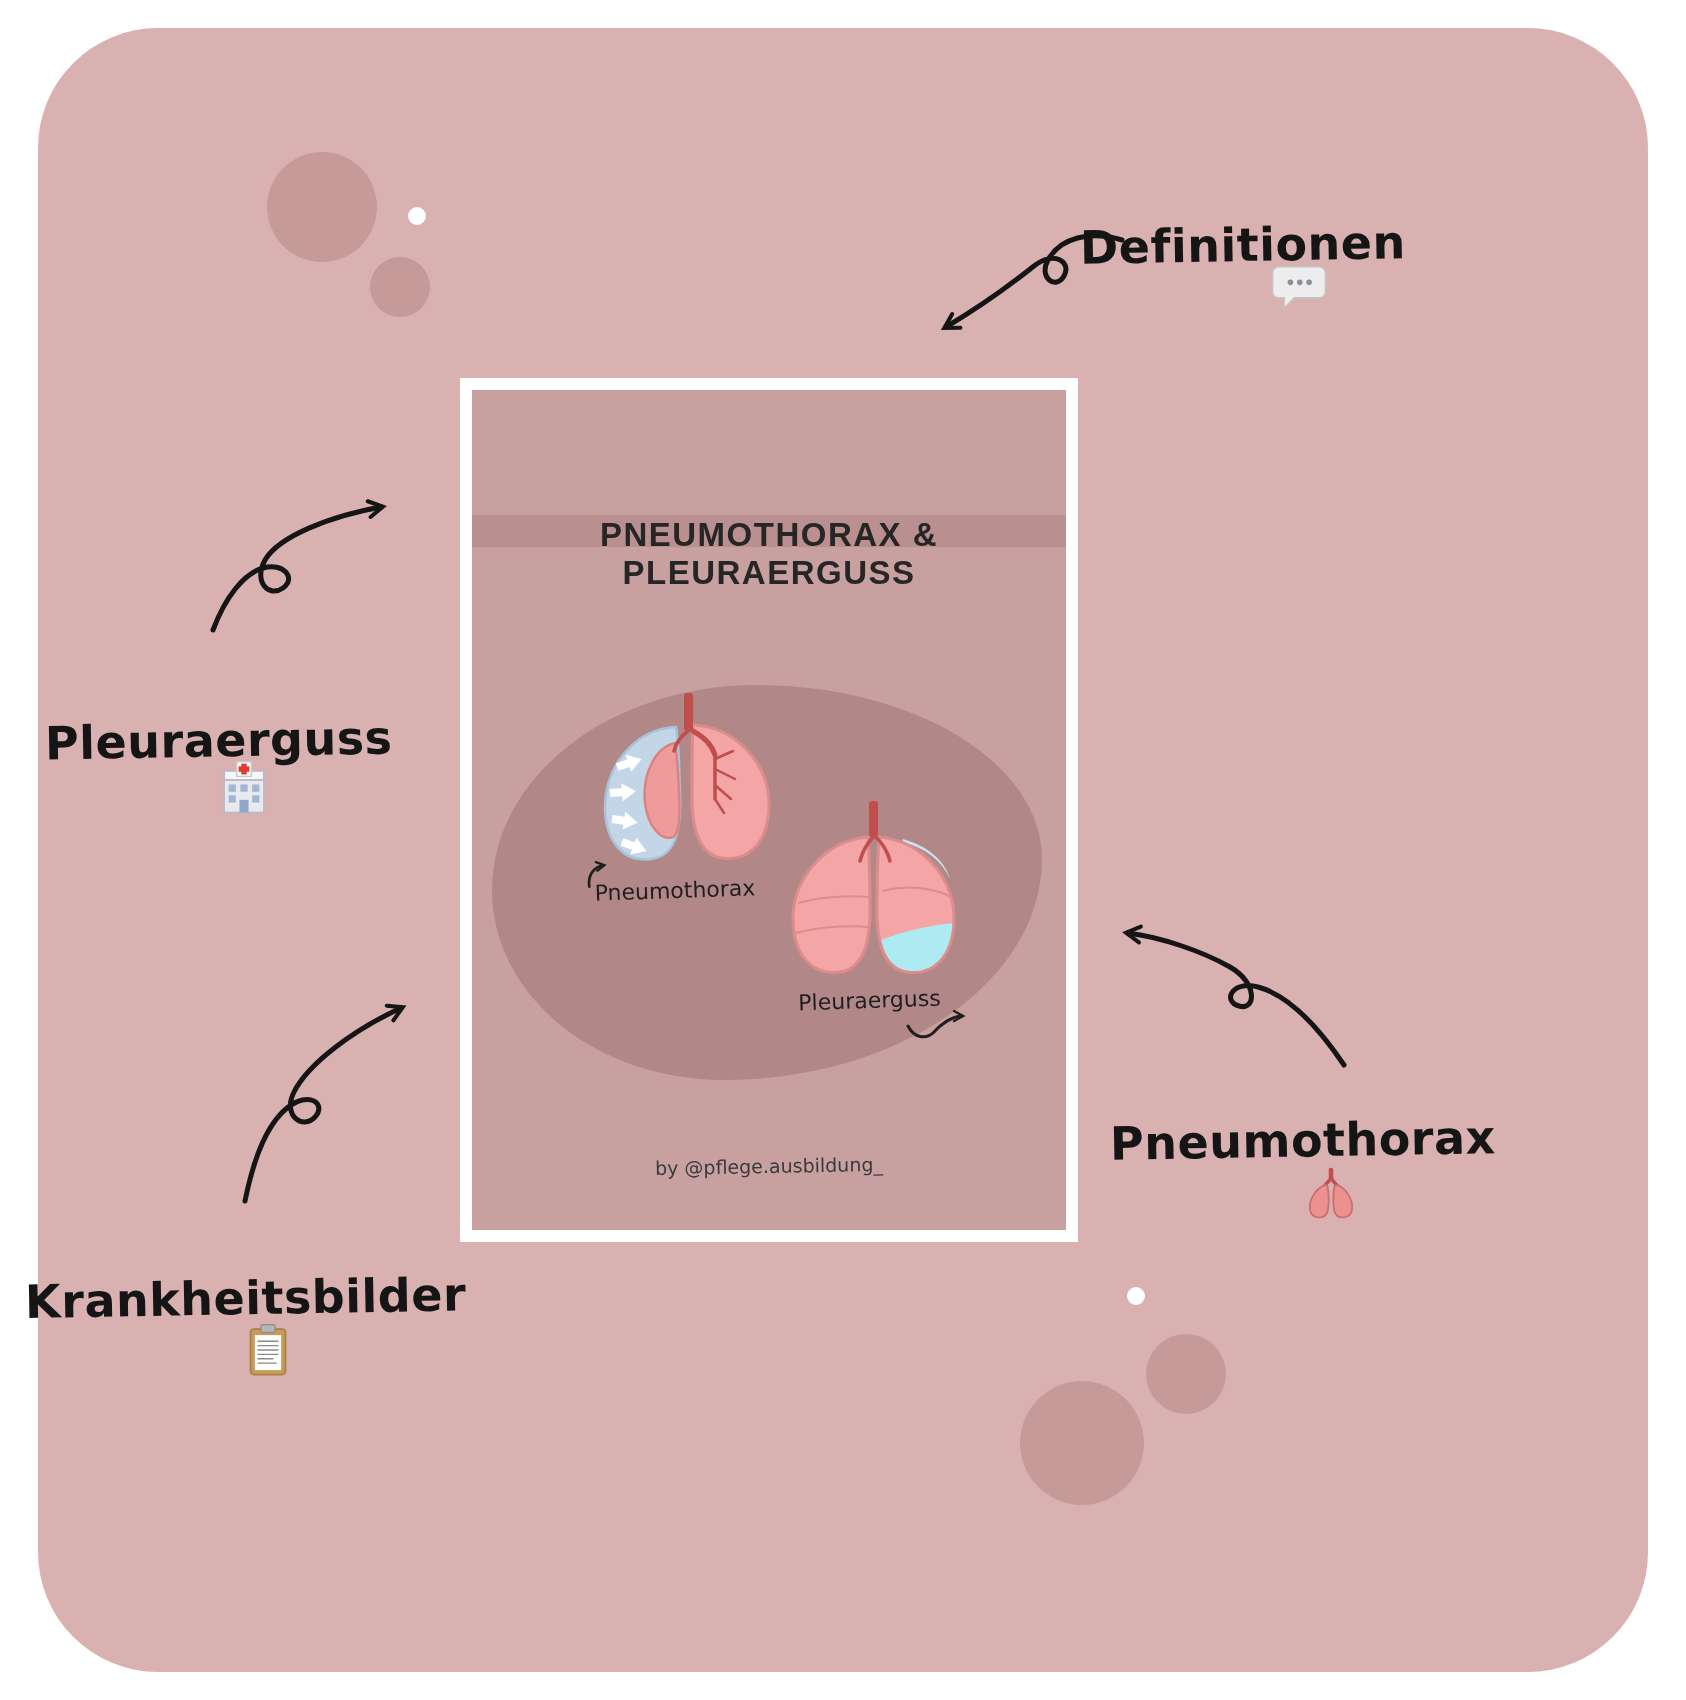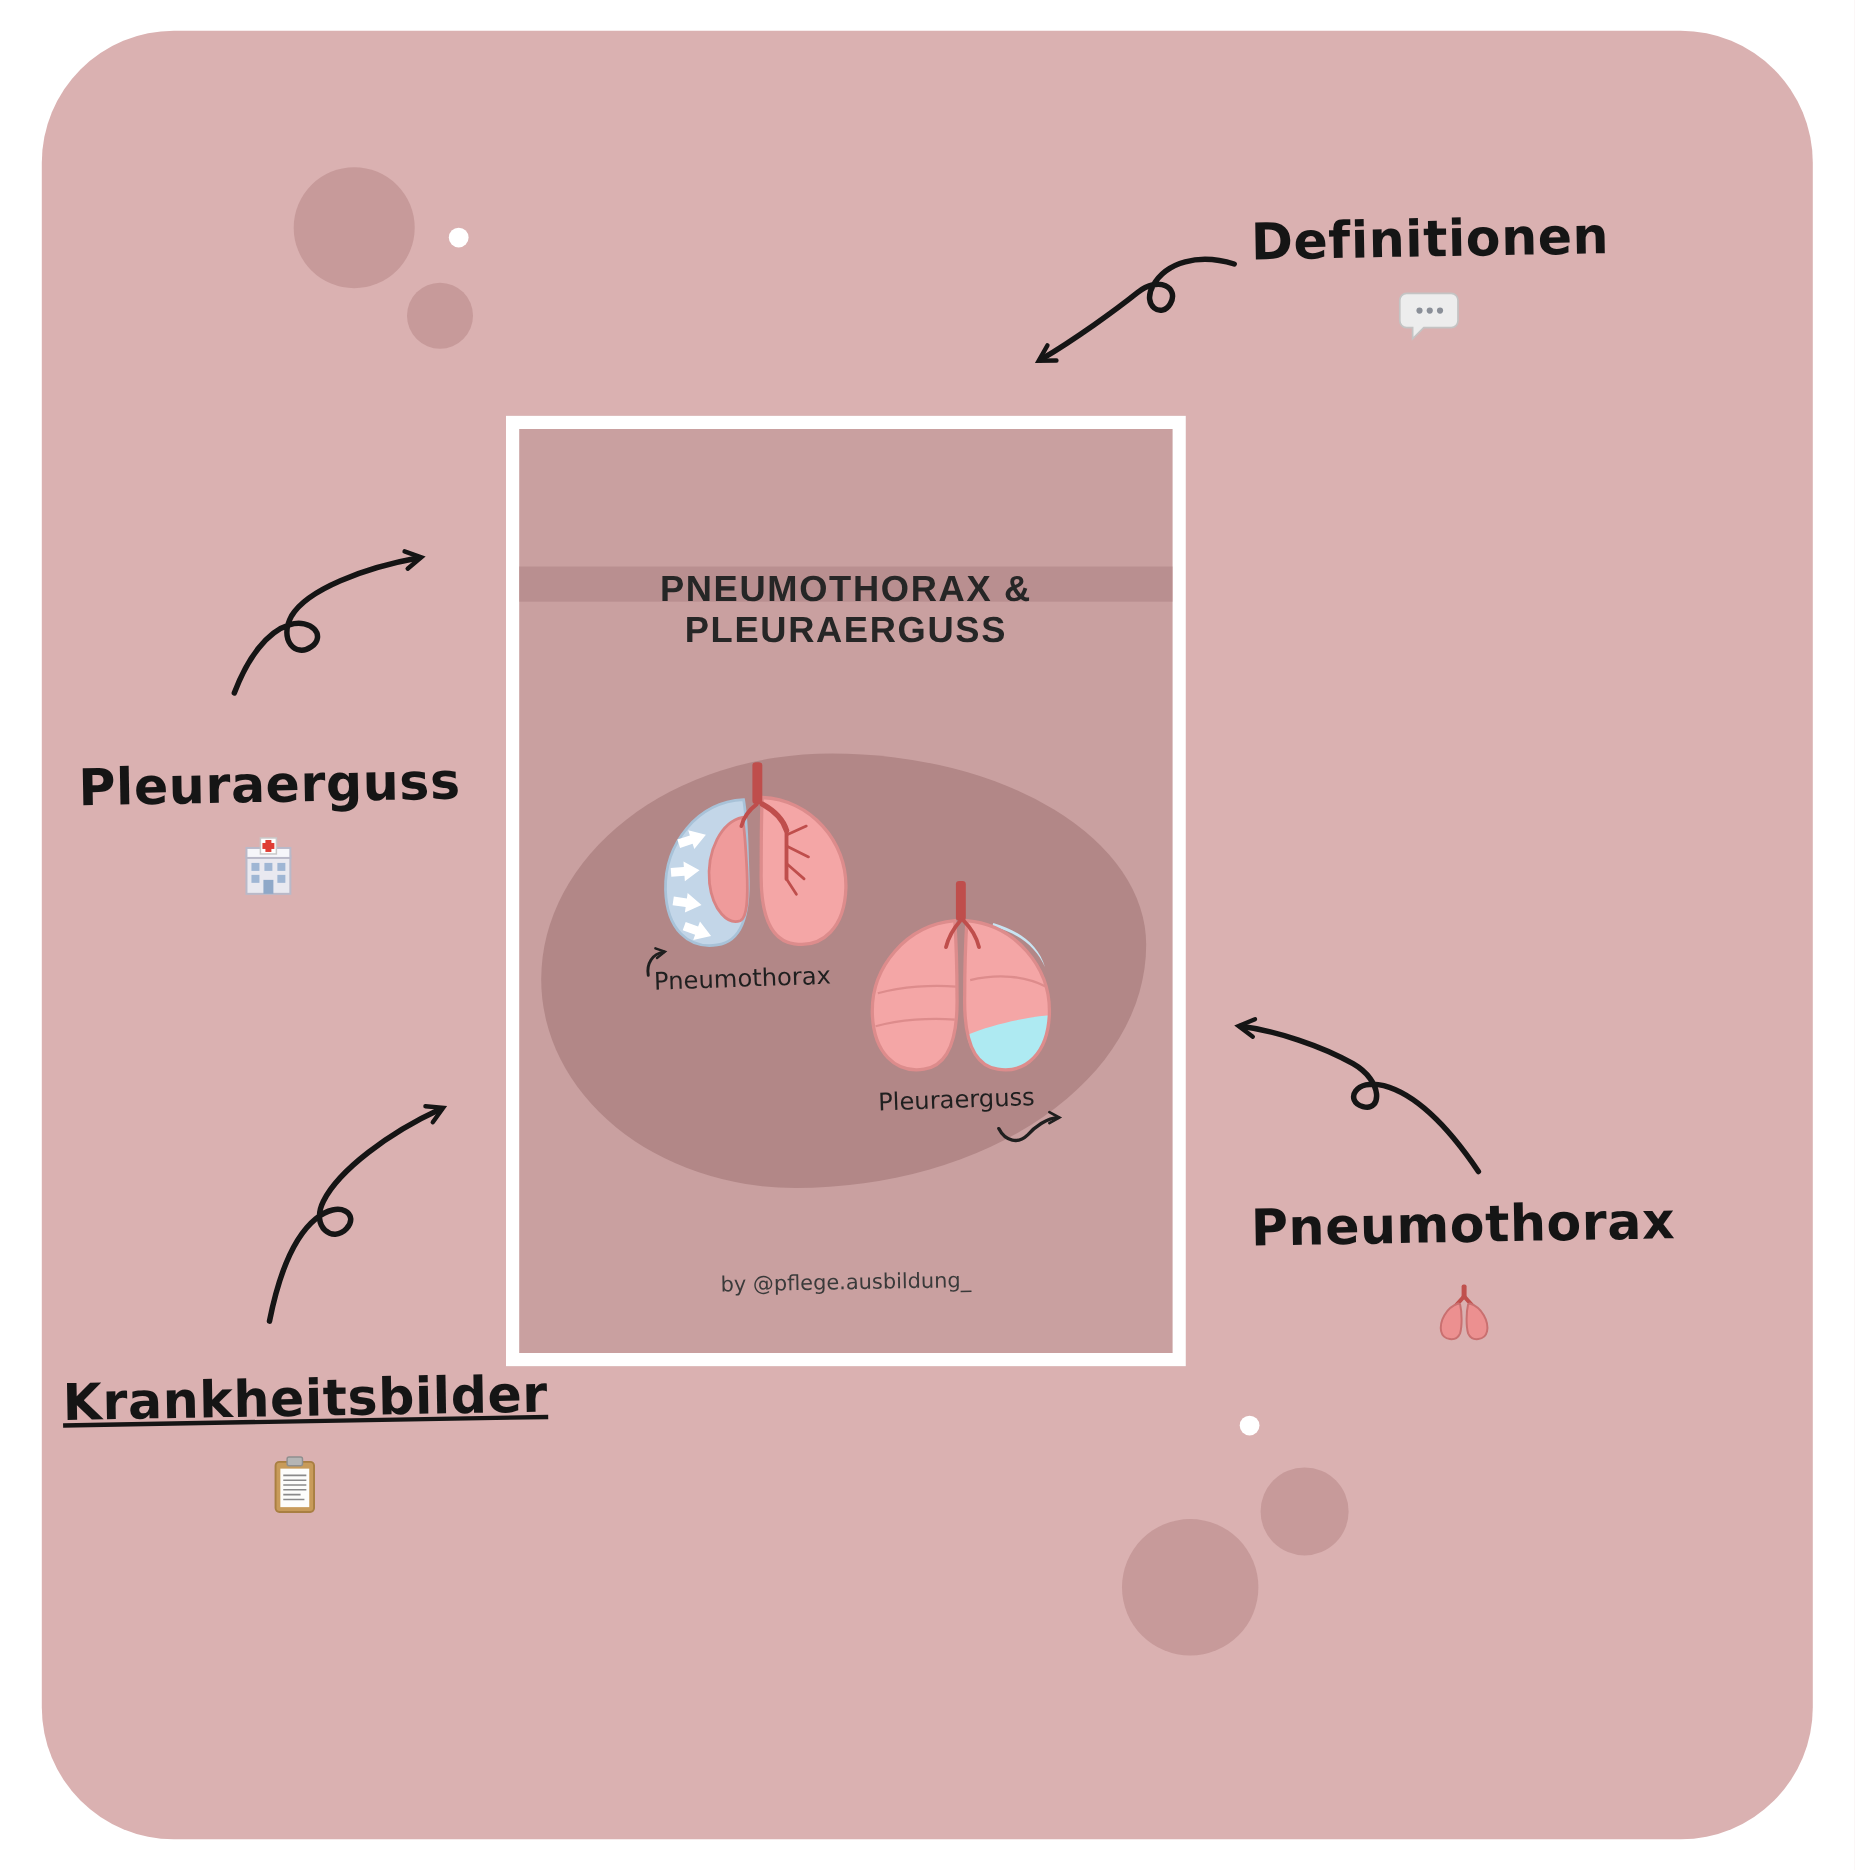--- a/index.html
+++ b/index.html
@@ -21,22 +21,22 @@
               font-family:"Liberation Sans", sans-serif;}
   .blob{position:absolute;left:20px;top:295px;width:550px;height:395px;background:#b28787;
         border-radius:48% 52% 58% 42% / 52% 44% 56% 48%;}
   .illu{position:absolute;}
   .hand{font-family:"DejaVu Sans", cursive, sans-serif;color:#1f1f1f;}
   .card-label{position:absolute;font-size:22px;text-align:center;transform:rotate(-2deg);}
   .credit{position:absolute;left:0;top:765px;width:100%;text-align:center;font-size:19px;
           color:#3a3a3a;transform:rotate(-1deg);}
 
   
-  .topic{position:absolute;text-align:center;font-weight:bold;color:#151515;
-         font-family:"DejaVu Sans", cursive, sans-serif;}
+  .topic{position:absolute;font-weight:bold;color:#151515;
+         font-family:"DejaVu Sans", cursive, sans-serif;margin-top:27px;}
   .topic .lbl{font-size:46px;letter-spacing:0.5px;transform:rotate(-1deg);display:block;}
   .topic-icon{position:absolute;}
   .arrow{position:absolute;}
   svg{display:block;}
 </style>
 </head>
 <body>
 
 <div class="canvas">
   <div class="board"></div>
@@ -180,21 +180,21 @@
     <svg viewBox="0 0 190 140" width="190" height="140">
       <defs>
         <marker id="ah2" markerWidth="26" markerHeight="26" refX="15" refY="11" orient="auto" markerUnits="userSpaceOnUse">
           <path d="M3,3 L17,11 L3,19" fill="none" stroke="#151515" stroke-width="4" stroke-linecap="round"></path>
         </marker>
       </defs>
       <path d="M10,132 C22,100 40,76 60,70 C80,64 94,80 80,90 C66,100 50,84 62,62 C76,38 128,18 178,9" fill="none" stroke="#151515" stroke-width="5" stroke-linecap="round" marker-end="url(#ah2)"></path>
     </svg>
   </div>
 
-  <div class="topic" style="left:45px;top:1244px;width:465px;text-decoration:underline;">
+  <div class="topic" style="left:25px;top:1244px;width:465px;">
     <span class="lbl">Krankheitsbilder</span>
   </div>
   <div class="topic-icon" style="left:240px;top:1322px;">
     <svg viewBox="0 0 64 64" width="56" height="56">
       <rect x="12" y="8" width="40" height="52" rx="4" fill="#c89b5a" stroke="#a97f42" stroke-width="2"></rect>
       <rect x="17" y="15" width="30" height="40" fill="#fdfdfb"></rect>
       <rect x="24" y="3" width="16" height="9" rx="2" fill="#b5b5b5" stroke="#8f8f8f" stroke-width="1.5"></rect>
       <path d="M20,22 h24 M20,27 h24 M20,32 h24 M20,37 h24 M20,42 h18 M20,47 h22" stroke="#8a8a8a" stroke-width="1.6"></path>
     </svg>
   </div>

